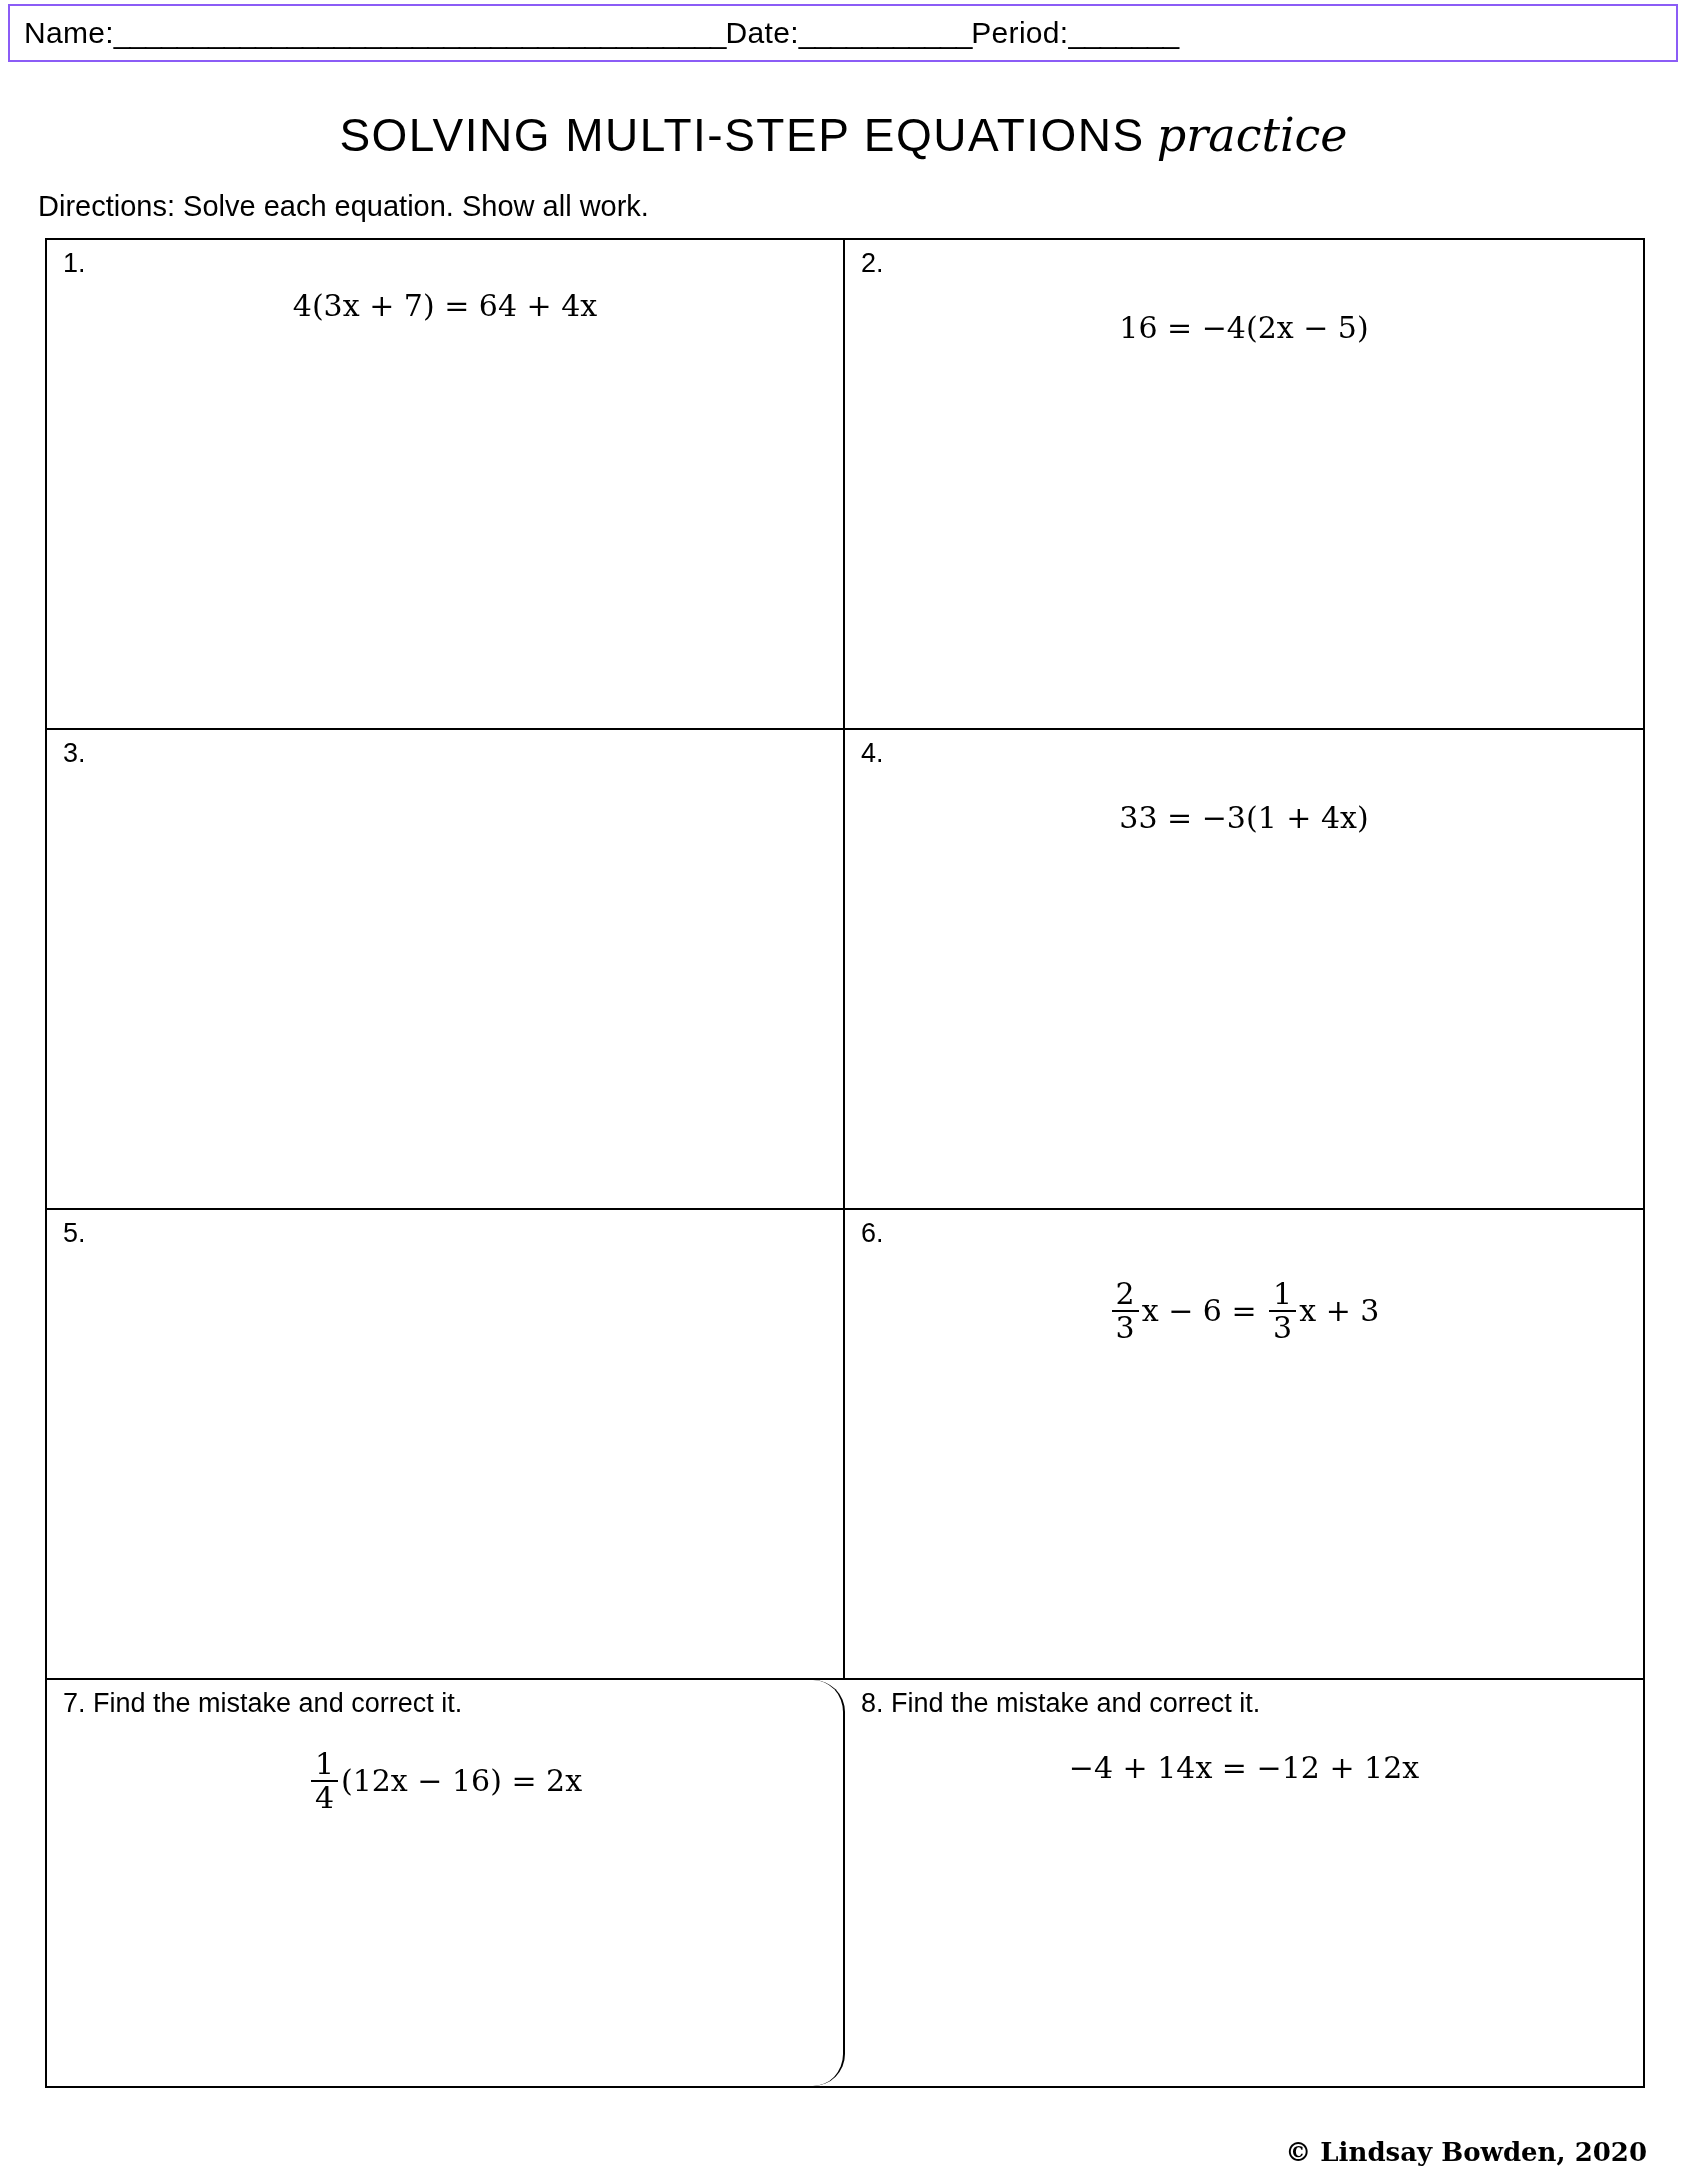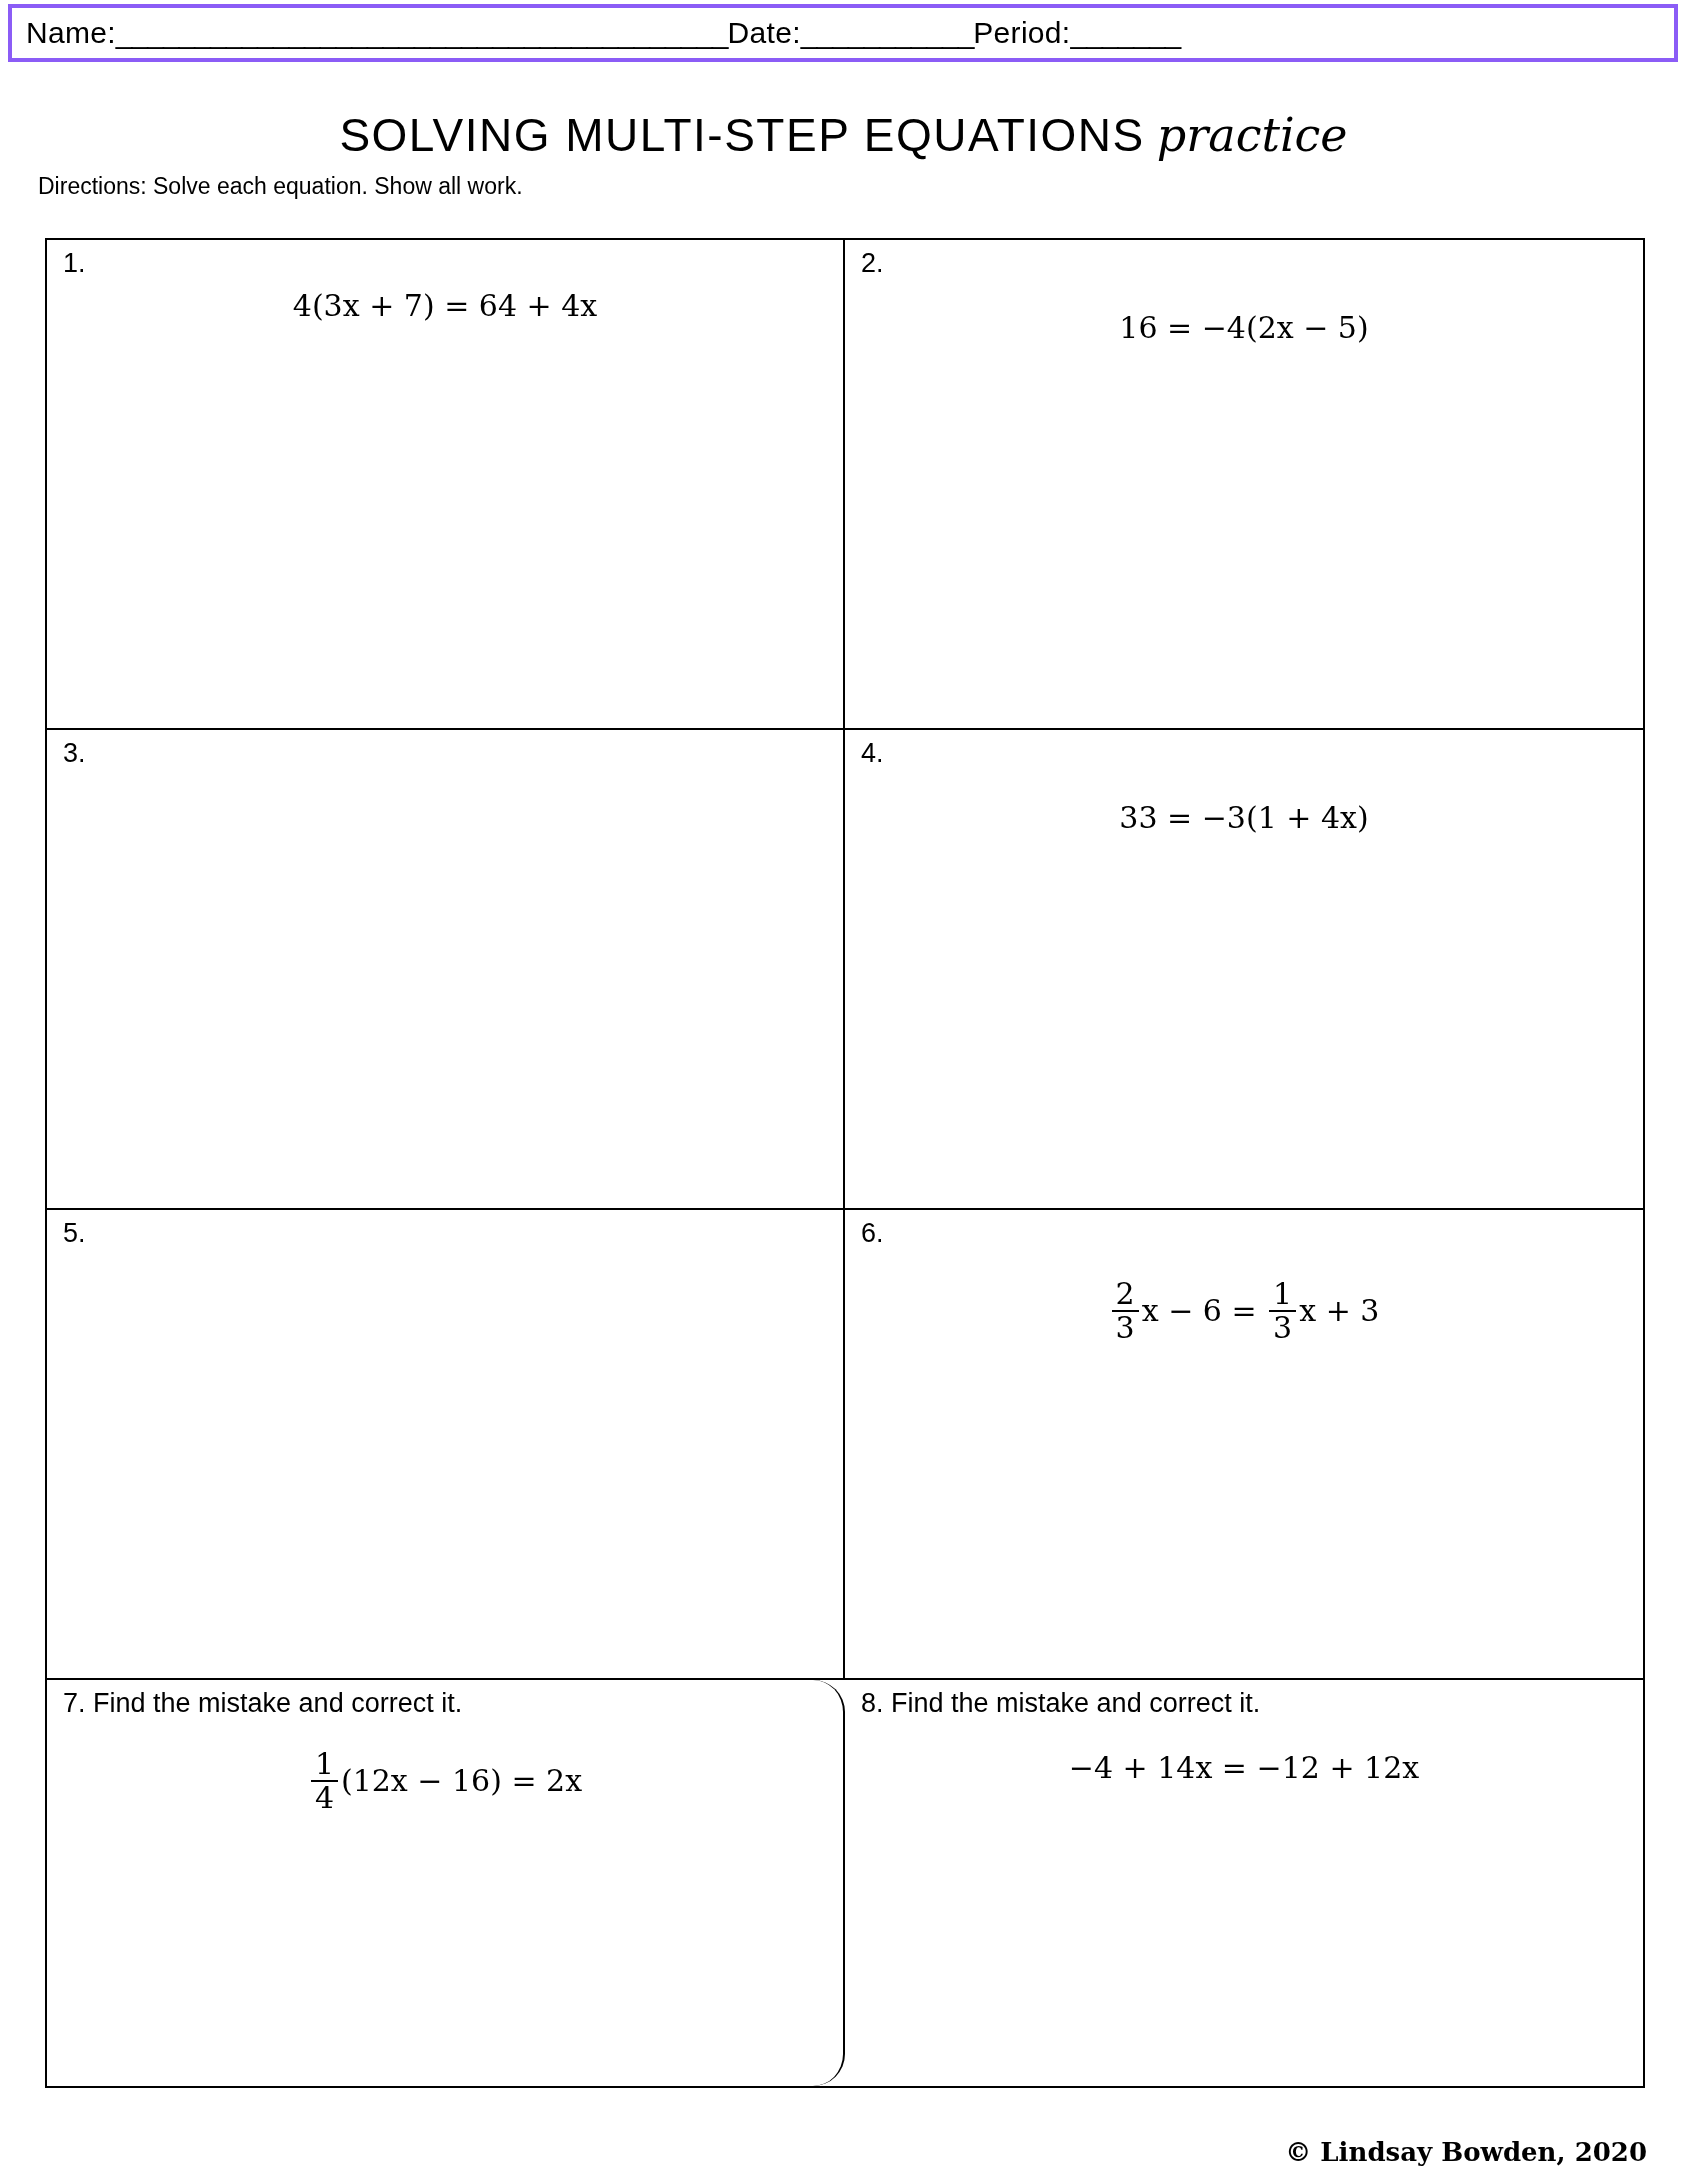--- a/index.html
+++ b/index.html
@@ -23,21 +23,21 @@
     box-sizing: border-box;
   }
 
   
   .name-bar {
     position: absolute;
     left: 8px;
     top: 4px;
     width: 1670px;
     height: 58px;
-    border: 4px solid #8b5cf6;
+    border: 2px solid #8b5cf6;
     box-sizing: border-box;
     display: flex;
     align-items: center;
     padding: 0 14px;
     font-size: 30px;
     letter-spacing: 0.3px;
     white-space: nowrap;
     overflow: hidden;
   }
   .name-bar .seg { display: inline-block; }
@@ -64,22 +64,22 @@
     font-size: 46px;
     display: inline;
     vertical-align: middle;
     margin-left: 12px;
   }
 
   
   .directions {
     position: absolute;
     left: 38px;
-    top: 173px;
-    font-size: 23px;
+    top: 190px;
+    font-size: 29px;
     text-align: right;
   }
 
   
   .grid {
     position: absolute;
     left: 45px;
     top: 238px;
     width: 1600px;
     height: 1850px;

